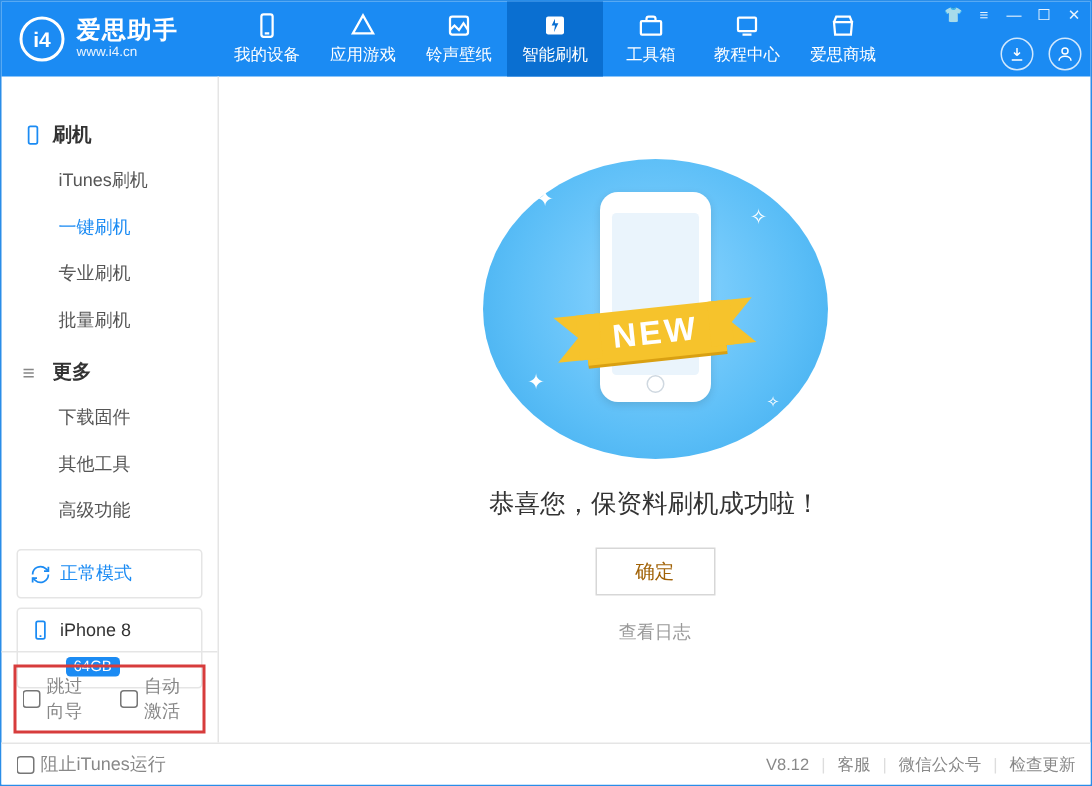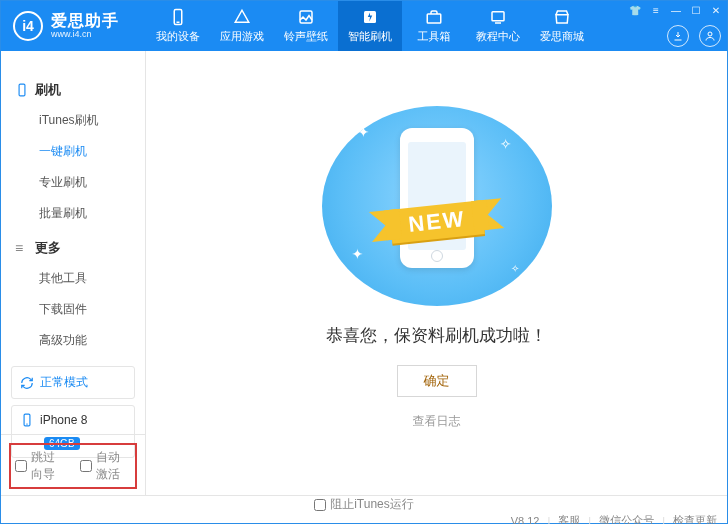--- a/index.html
+++ b/index.html
@@ -43,21 +43,21 @@
   .ribbon:before{left:-20px;border-left-color:transparent;}
   .ribbon:after{right:-20px;border-right-color:transparent;}
   .spark{position:absolute;color:#fff;font-size:14px;}
   .s1{top:18px;left:36px;}
   .s2{top:30px;right:40px;}
   .s3{bottom:44px;left:30px;}
   .s4{bottom:32px;right:32px;font-size:10px;}
   .msg{margin-top:18px;font-size:17px;color:#333;}
   .btn-ok{margin-top:18px;border:1px solid #d7d7d7;background:#fff;padding:6px 26px;font-size:13px;color:#a16207;cursor:pointer;}
   .loglink{margin-top:16px;color:#999;font-size:12px;cursor:pointer;}
-  .footer{height:28px;border-top:1px solid #e5e5e5;display:flex;align-items:center;padding:0 10px;color:#888;font-size:11px;position:absolute;bottom:0;left:0;right:0;background:#fff;flex-direction:column;}
+  .footer{height:28px;border-top:1px solid #e5e5e5;display:flex;align-items:center;padding:0 10px;color:#888;font-size:11px;position:absolute;bottom:0;left:0;right:0;background:#fff;}
   .footer .left{display:flex;align-items:center;gap:6px;}
   .footer .right{margin-left:auto;display:flex;align-items:center;gap:8px;}
   .sep{color:#ddd;}
   .shell{position:relative;width:728px;height:524px;border:1px solid #2a8de8;}
 </style>
 </head>
 <body>
 
 <div class="shell">
   <div class="topbar">
@@ -152,22 +152,22 @@
         <div class="sb-item">iTunes刷机</div>
         <div class="sb-item active">一键刷机</div>
         <div class="sb-item">专业刷机</div>
         <div class="sb-item">批量刷机</div>
       </div>
       <div class="sb-group">
         <div class="sb-head">
           <span class="gico" style="color:#888;font-size:14px;line-height:14px;">≡</span>
           <span>更多</span>
         </div>
+        <div class="sb-item">下载固件</div>
         <div class="sb-item">其他工具</div>
-        <div class="sb-item">下载固件</div>
         <div class="sb-item">高级功能</div>
       </div>
 
       <div class="sb-block">
         <svg width="14" height="14" viewBox="0 0 24 24" fill="none" stroke="#1b8bf3" stroke-width="2">
             <path d="M3 12a9 9 0 0 1 15-6.7L21 8M21 12a9 9 0 0 1-15 6.7L3 16"></path>
             <path d="M21 3v5h-5M3 21v-5h5"></path>
           </svg>
         <span>正常模式</span>
       </div>

